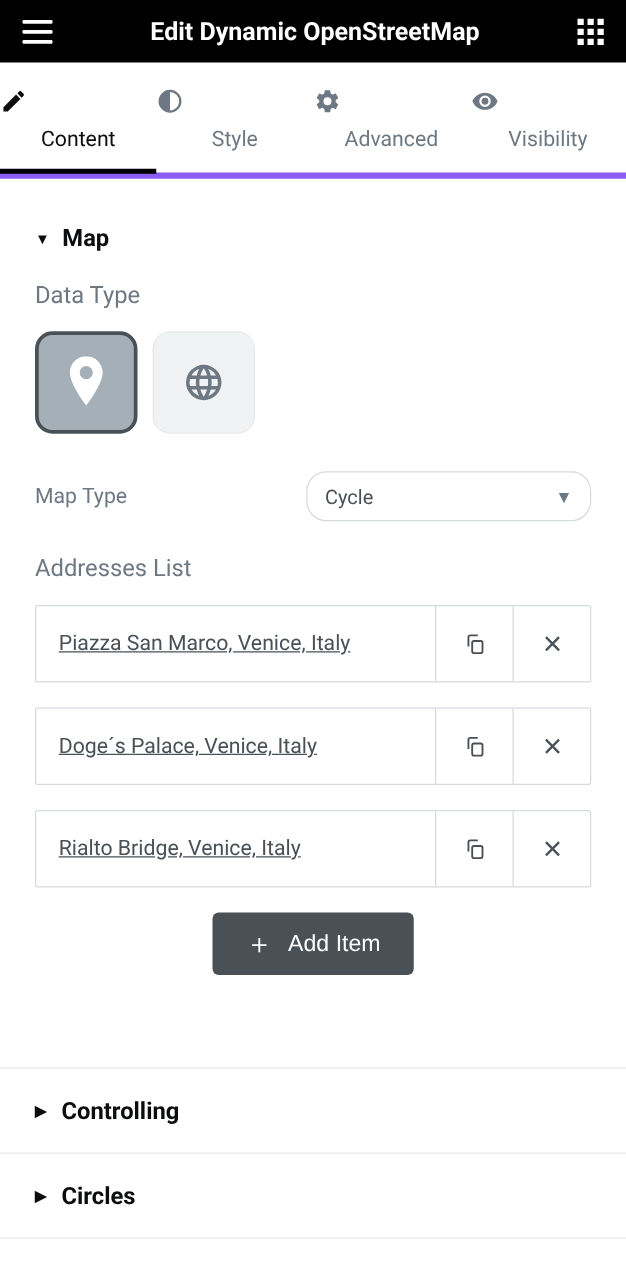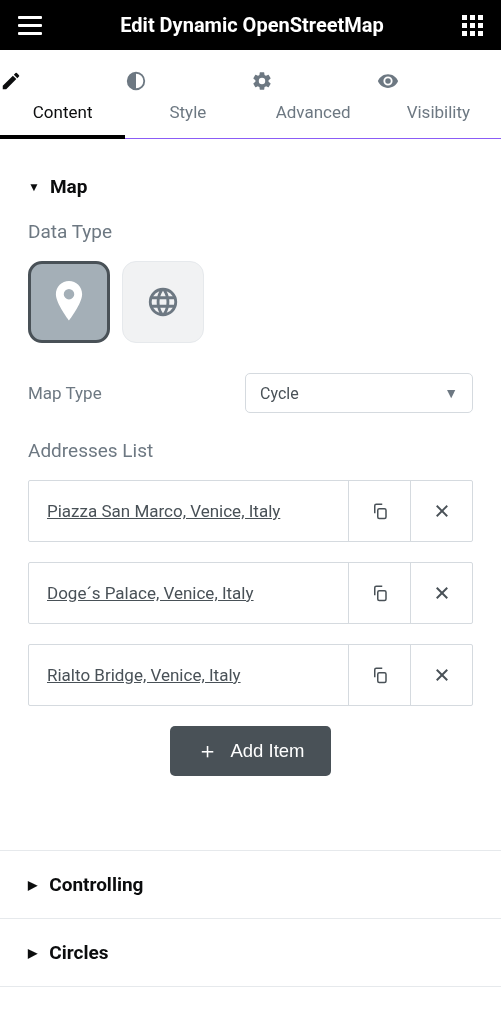--- a/index.html
+++ b/index.html
@@ -5,21 +5,21 @@
 * { margin: 0; padding: 0; box-sizing: border-box; }
 body { font-family: -apple-system, BlinkMacSystemFont, "Segoe UI", Roboto, Helvetica, Arial, sans-serif; width: 501px; background: #fff; color: #495157; }
 
 .header { background: #000; color: #fff; height: 50px; display: flex; align-items: center; justify-content: space-between; padding: 0 18px; }
 .header-title { font-size: 20px; font-weight: 700; text-align: center; flex: 1; }
 .hamburger { display: flex; flex-direction: column; gap: 5px; cursor: pointer; }
 .hamburger span { display: block; width: 24px; height: 3px; background: #fff; border-radius: 1px; }
 .grid-icon { display: grid; grid-template-columns: repeat(3, 5px); grid-template-rows: repeat(3, 5px); gap: 3px; cursor: pointer; }
 .grid-icon span { width: 5px; height: 5px; background: #fff; }
 
-.tabs { display: flex; border-bottom: 1px solid #8b5cf6; justify-content: center; }
+.tabs { display: flex; border-bottom: 5px solid #8b5cf6; justify-content: center; }
 .tab { flex: 1; text-align: center; padding: 20px 0 16px; position: relative; cursor: pointer; color: #6d7882; }
 .tab.active { color: #0c0d0e; }
 .tab.active::after { content: ""; position: absolute; left: 0; right: 0; bottom: -1px; height: 4px; background: #000; }
 .tab-icon { display: block; margin: 0 auto 10px; height: 22px; }
 .tab-label { font-size: 17px; }
 
 .panel { padding: 24px 28px 0; }
 .section { margin-bottom: 8px; }
 .section-header { display: flex; align-items: center; gap: 10px; padding: 12px 0; cursor: pointer; font-weight: 700; font-size: 19px; color: #0c0d0e; }
 .section-header .caret { font-size: 12px; }
@@ -27,21 +27,21 @@
 
 .field-label { color: #6d7882; font-size: 19px; margin-bottom: 18px; display: block; }
 
 .toggle-row { display: flex; gap: 12px; margin-bottom: 30px; }
 .toggle-btn { width: 82px; height: 82px; border-radius: 14px; display: flex; align-items: center; justify-content: center; cursor: pointer; }
 .toggle-btn.selected { background: #a4afb7; border: 3px solid #495157; }
 .toggle-btn.unselected { background: #f1f2f3; border: 1px solid #e6e9ec; }
 
 .row { display: flex; align-items: center; justify-content: space-between; margin-bottom: 26px; }
 .row-label { color: #6d7882; font-size: 17px; }
-.select { width: 228px; height: 40px; border: 1px solid #d5dadf; border-radius: 5px; display: flex; align-items: center; justify-content: space-between; padding: 0 14px; font-size: 16px; color: #495157; cursor: pointer; background: #fff; }
+.select { width: 228px; height: 40px; border: 1px solid #d5dadf; border-radius: 16px; display: flex; align-items: center; justify-content: space-between; padding: 0 14px; font-size: 16px; color: #495157; cursor: pointer; background: #fff; }
 .select .chevron { font-size: 14px; color: #6d7882; }
 
 .address-list { margin-top: 4px; text-decoration: underline; }
 .address-item { display: flex; border: 1px solid #d5dadf; border-radius: 2px; margin-bottom: 20px; height: 62px; align-items: stretch; }
 .address-text { flex: 1; display: flex; align-items: center; padding: 0 18px; font-size: 17px; color: #495157; cursor: pointer; }
 .address-action { width: 62px; border-left: 1px solid #d5dadf; display: flex; align-items: center; justify-content: center; cursor: pointer; color: #495157; }
 
 .add-btn { margin: 10px auto 36px; background: #495157; color: #fff; border: none; border-radius: 5px; height: 50px; padding: 0 26px; display: flex; align-items: center; gap: 12px; font-size: 18.5px; cursor: pointer; }
 .add-btn .plus { font-size: 22px; font-weight: 400; }
 

